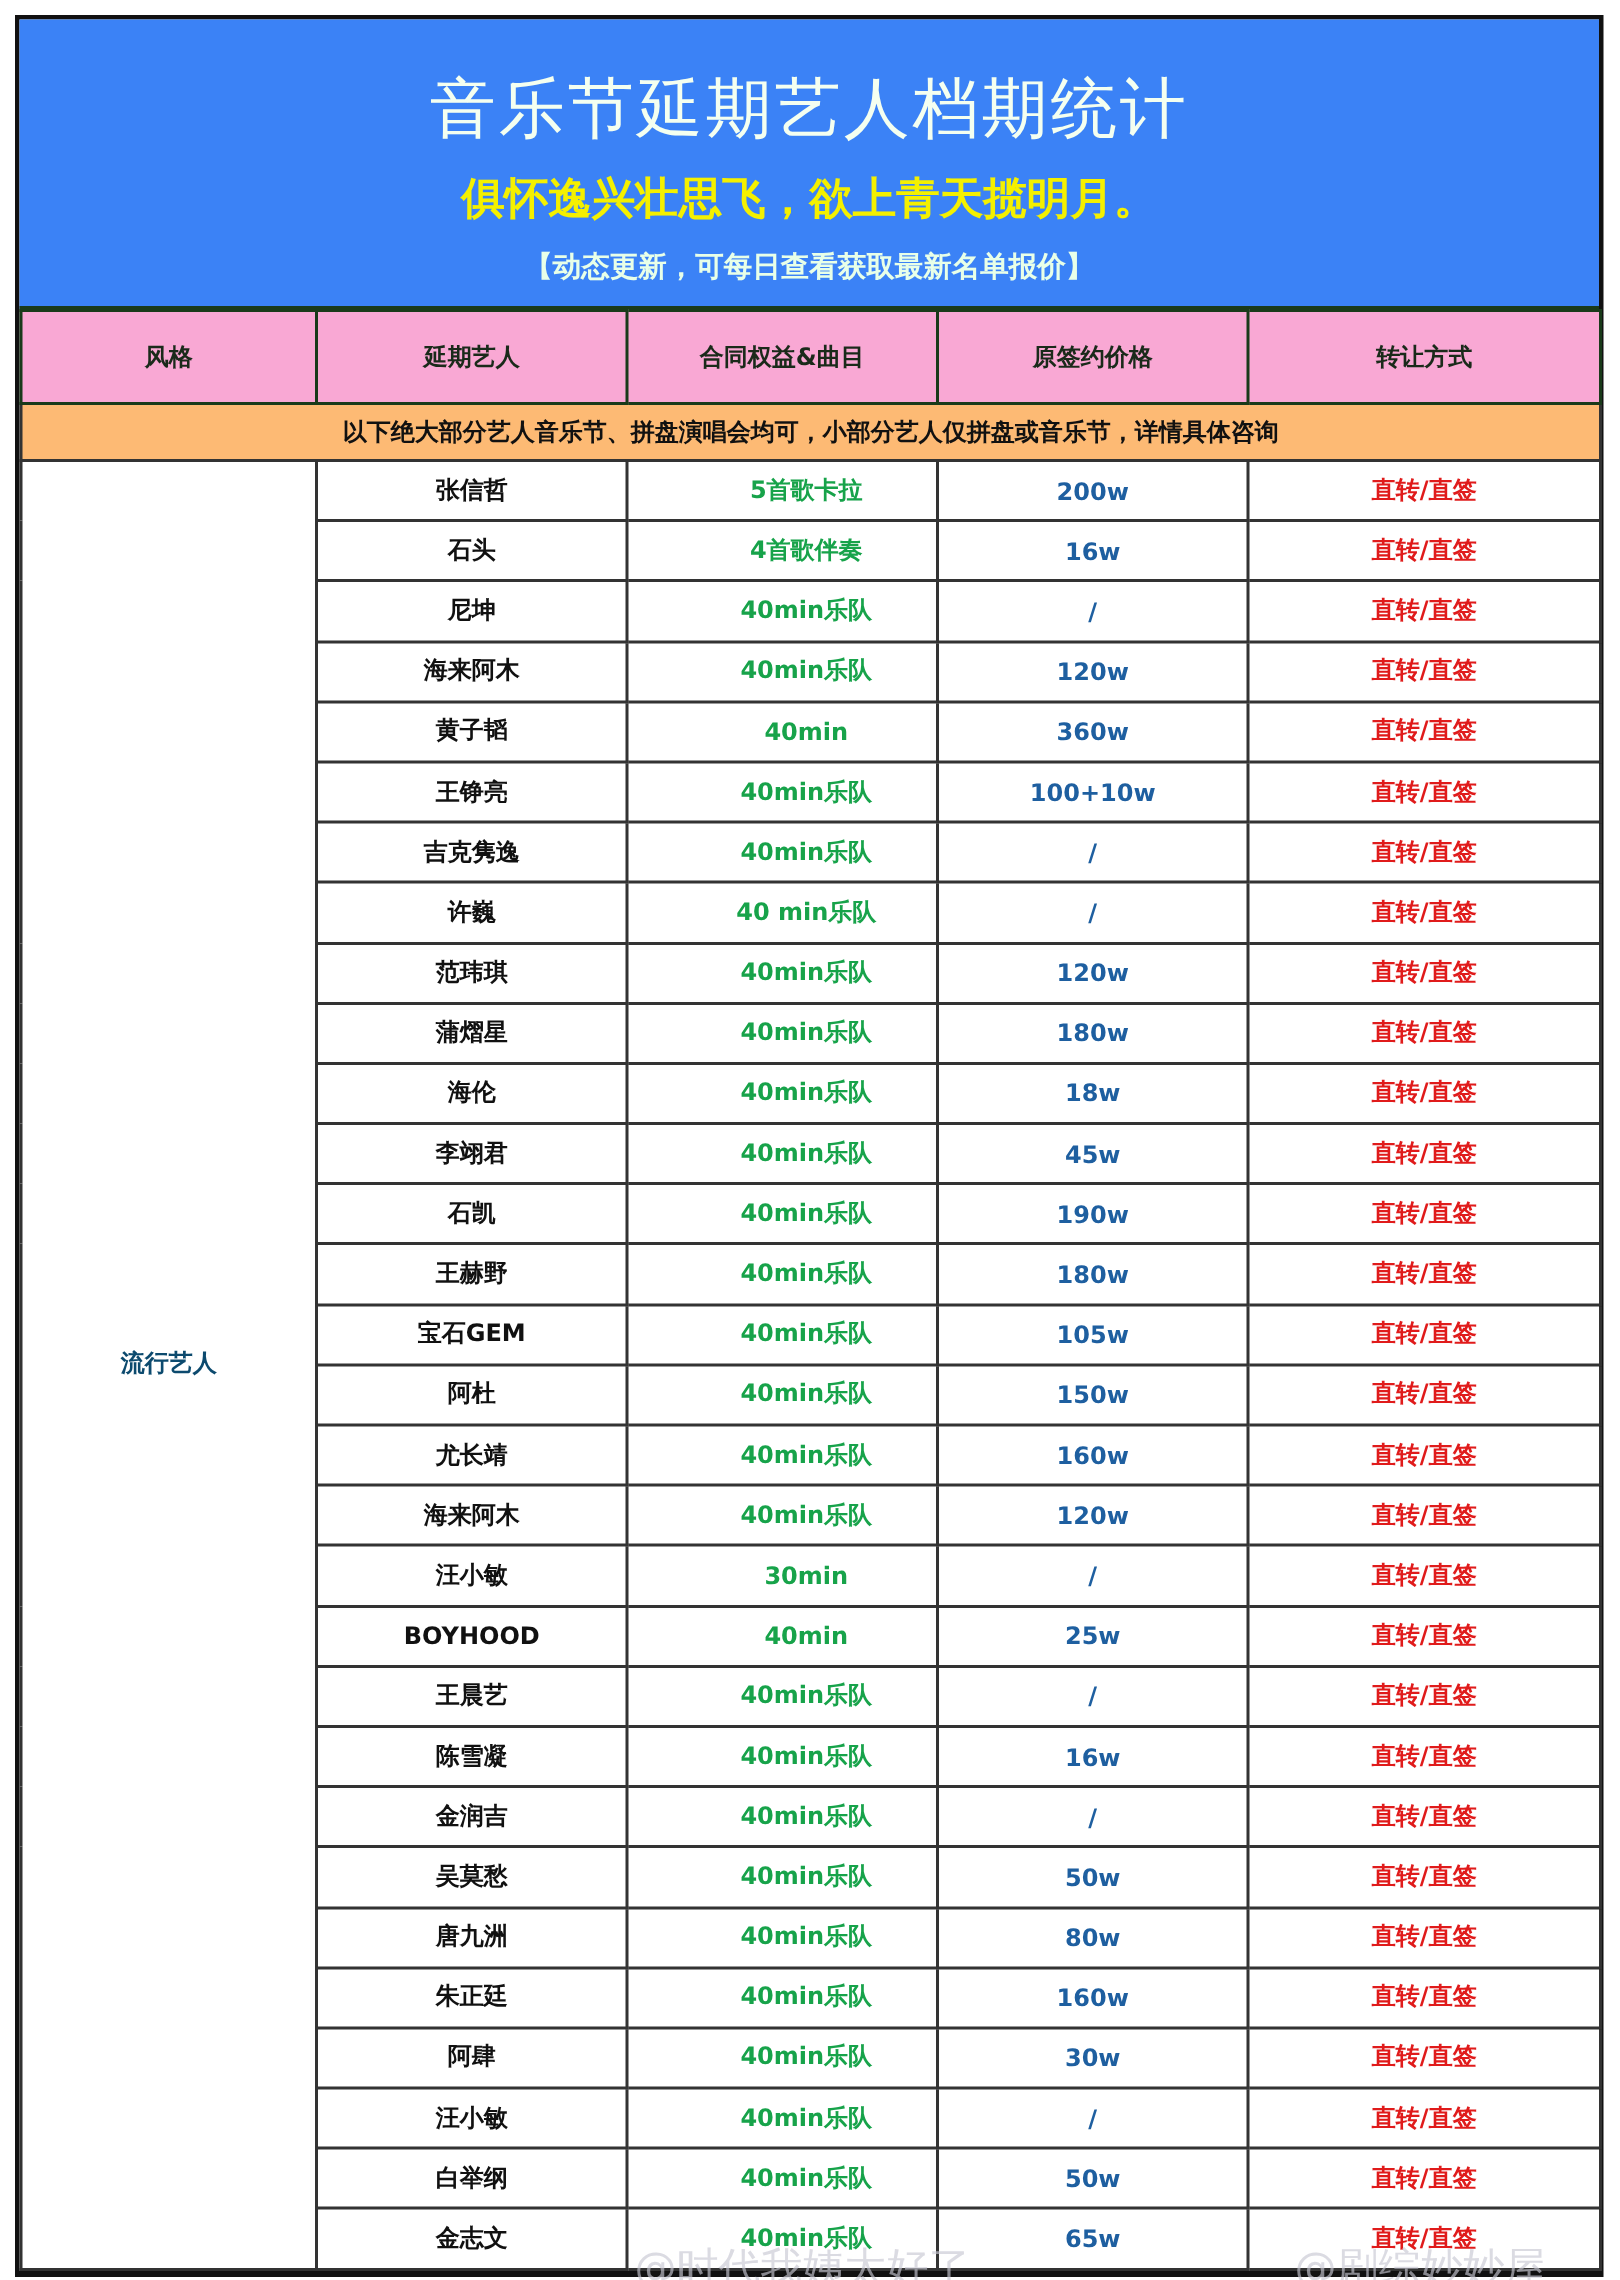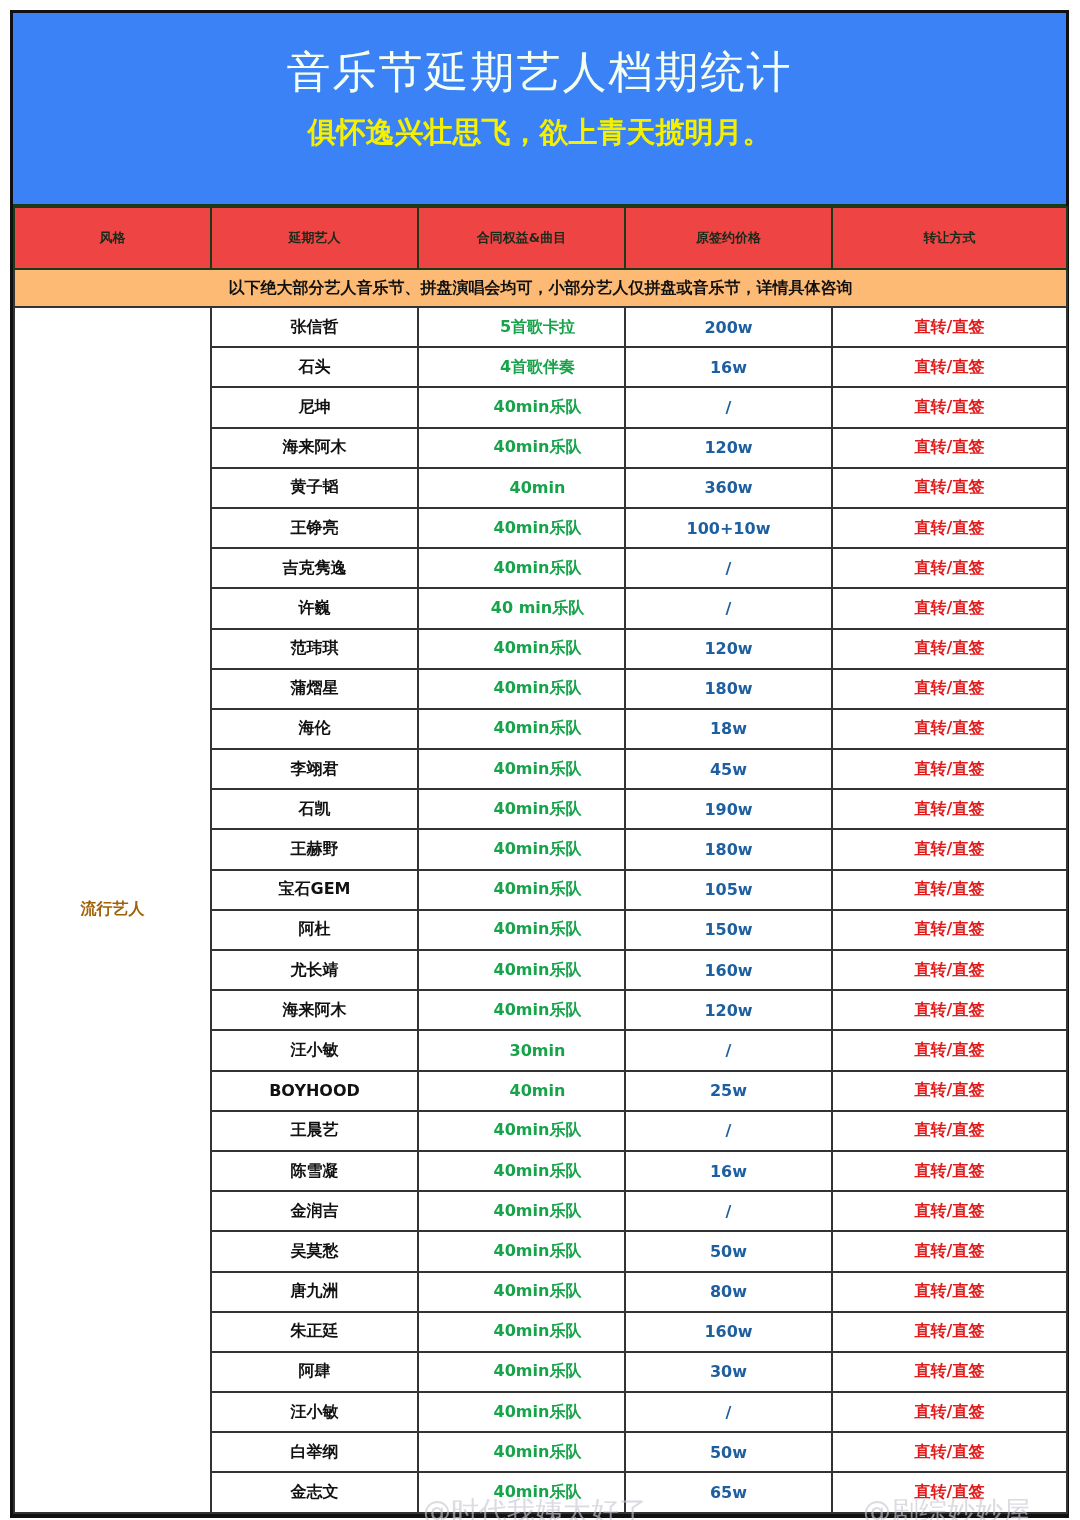--- a/index.html
+++ b/index.html
@@ -9,38 +9,39 @@
            border: 3px solid #111; border-bottom: 4px solid #111; box-sizing: border-box; }
   .banner { background: #3b82f6; height: 191px; position: relative; text-align: center; border-bottom: 2px solid #1a3a1a; }
   .banner .title { position: absolute; left: 0; right: 0; top: 30px; color: #f4fff0;
                    font-family: "DejaVu Serif", "Liberation Serif", serif; font-size: 44px; letter-spacing: 2px; }
   .banner .subtitle { position: absolute; left: 0; right: 0; top: 100px; color: #f4f000;
                       font-size: 29px; font-weight: bold; }
   .banner .note { position: absolute; left: 0; right: 0; top: 152px; color: #e8ffe8;
                   font-size: 19px; font-weight: bold; }
   table { border-collapse: collapse; width: 100%; table-layout: fixed; }
   td, th { border: 2px solid #333; text-align: center; padding: 0; font-weight: bold; }
-  thead th { background: #ef4444; color: #1a2a1a; height: 60px; font-size: 13px; border-color: #1a3a1a; }
+  thead th { background: #f9a8d4; color: #1a2a1a; height: 60px; font-size: 16px; border-color: #1a3a1a; }
   .notice td { height: 36px; font-size: 16px; color: #111; background: #fdba74; }
   tbody.rows td { height: 38.2px; font-size: 16px; }
   .c-name { color: #111; border-radius: 19px; }
   .c-rights { color: #17a34a; padding-left: 32px; }
   .c-price { color: #1e5fa0; }
   .c-transfer { color: #e01b1b; }
-  .c-style { color: #a16207; font-size: 17px; vertical-align: middle; }
+  .c-style { color: #0c4a6e; font-size: 17px; vertical-align: middle; }
   .col1 { width: 197px; } .col2 { width: 207px; } .col3 { width: 207px; } .col4 { width: 207px; } .col5 { width: 235px; }
   .watermark { position: absolute; color: rgba(200,200,210,0.65); font-size: 28px; font-weight: normal; white-space: nowrap; margin-top: 16px; }
 </style>
 </head>
 <body>
 
 <div class="sheet">
   <div class="banner">
     <div class="title">音乐节延期艺人档期统计</div>
     <div class="subtitle">俱怀逸兴壮思飞，欲上青天揽明月。</div>
+    <div class="note">【动态更新，可每日查看获取最新名单报价】</div>
   </div>
 
   <table>
     <colgroup>
       <col class="col1">
         <col class="col2">
         <col class="col3">
         <col class="col4">
         <col class="col5">
     </colgroup>

